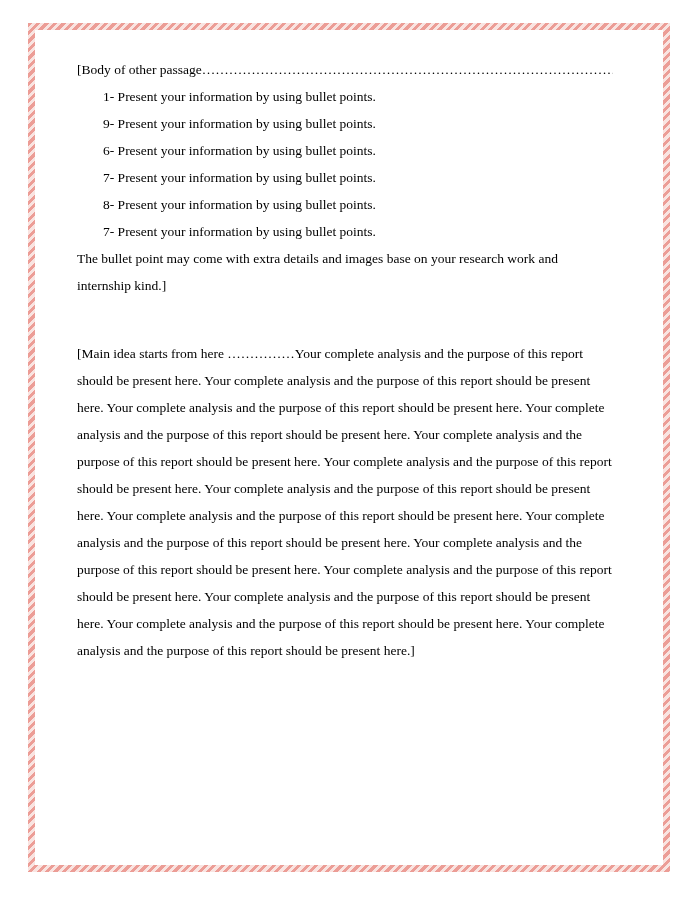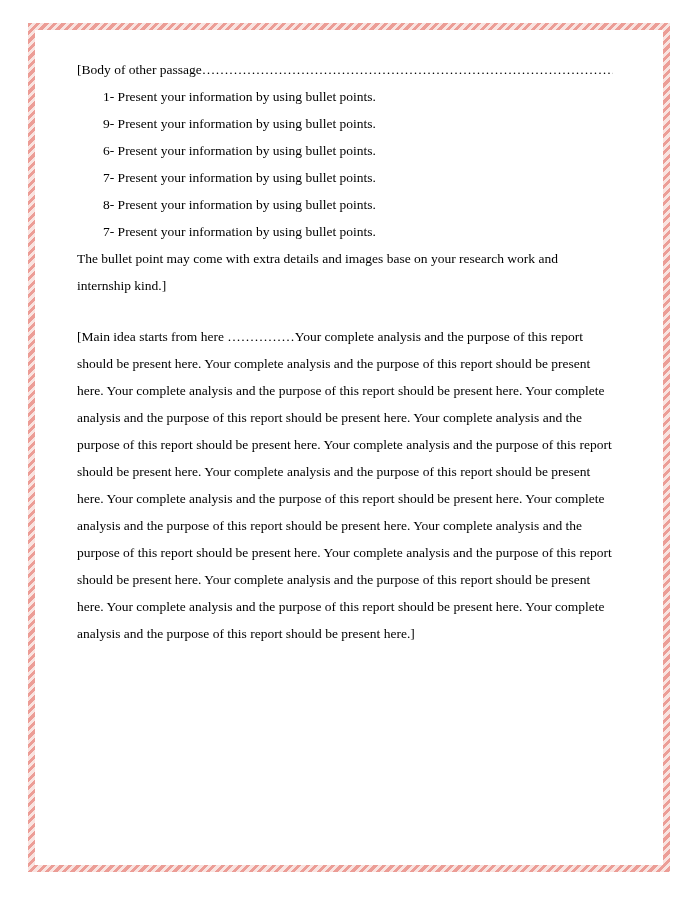--- a/index.html
+++ b/index.html
@@ -50,21 +50,21 @@
     white-space: nowrap;
     overflow: hidden;
   }
   .bullet-item {
     padding-left: 26px;
   }
   .para {
     margin: 0;
   }
   .para-gap {
-    margin-top: 24px;
+    margin-top: 41px;
   }
 </style>
 </head>
 <body>
 
 <div class="page">
 
   <div class="frame">
     <div class="frame-inner"></div>
   </div>

